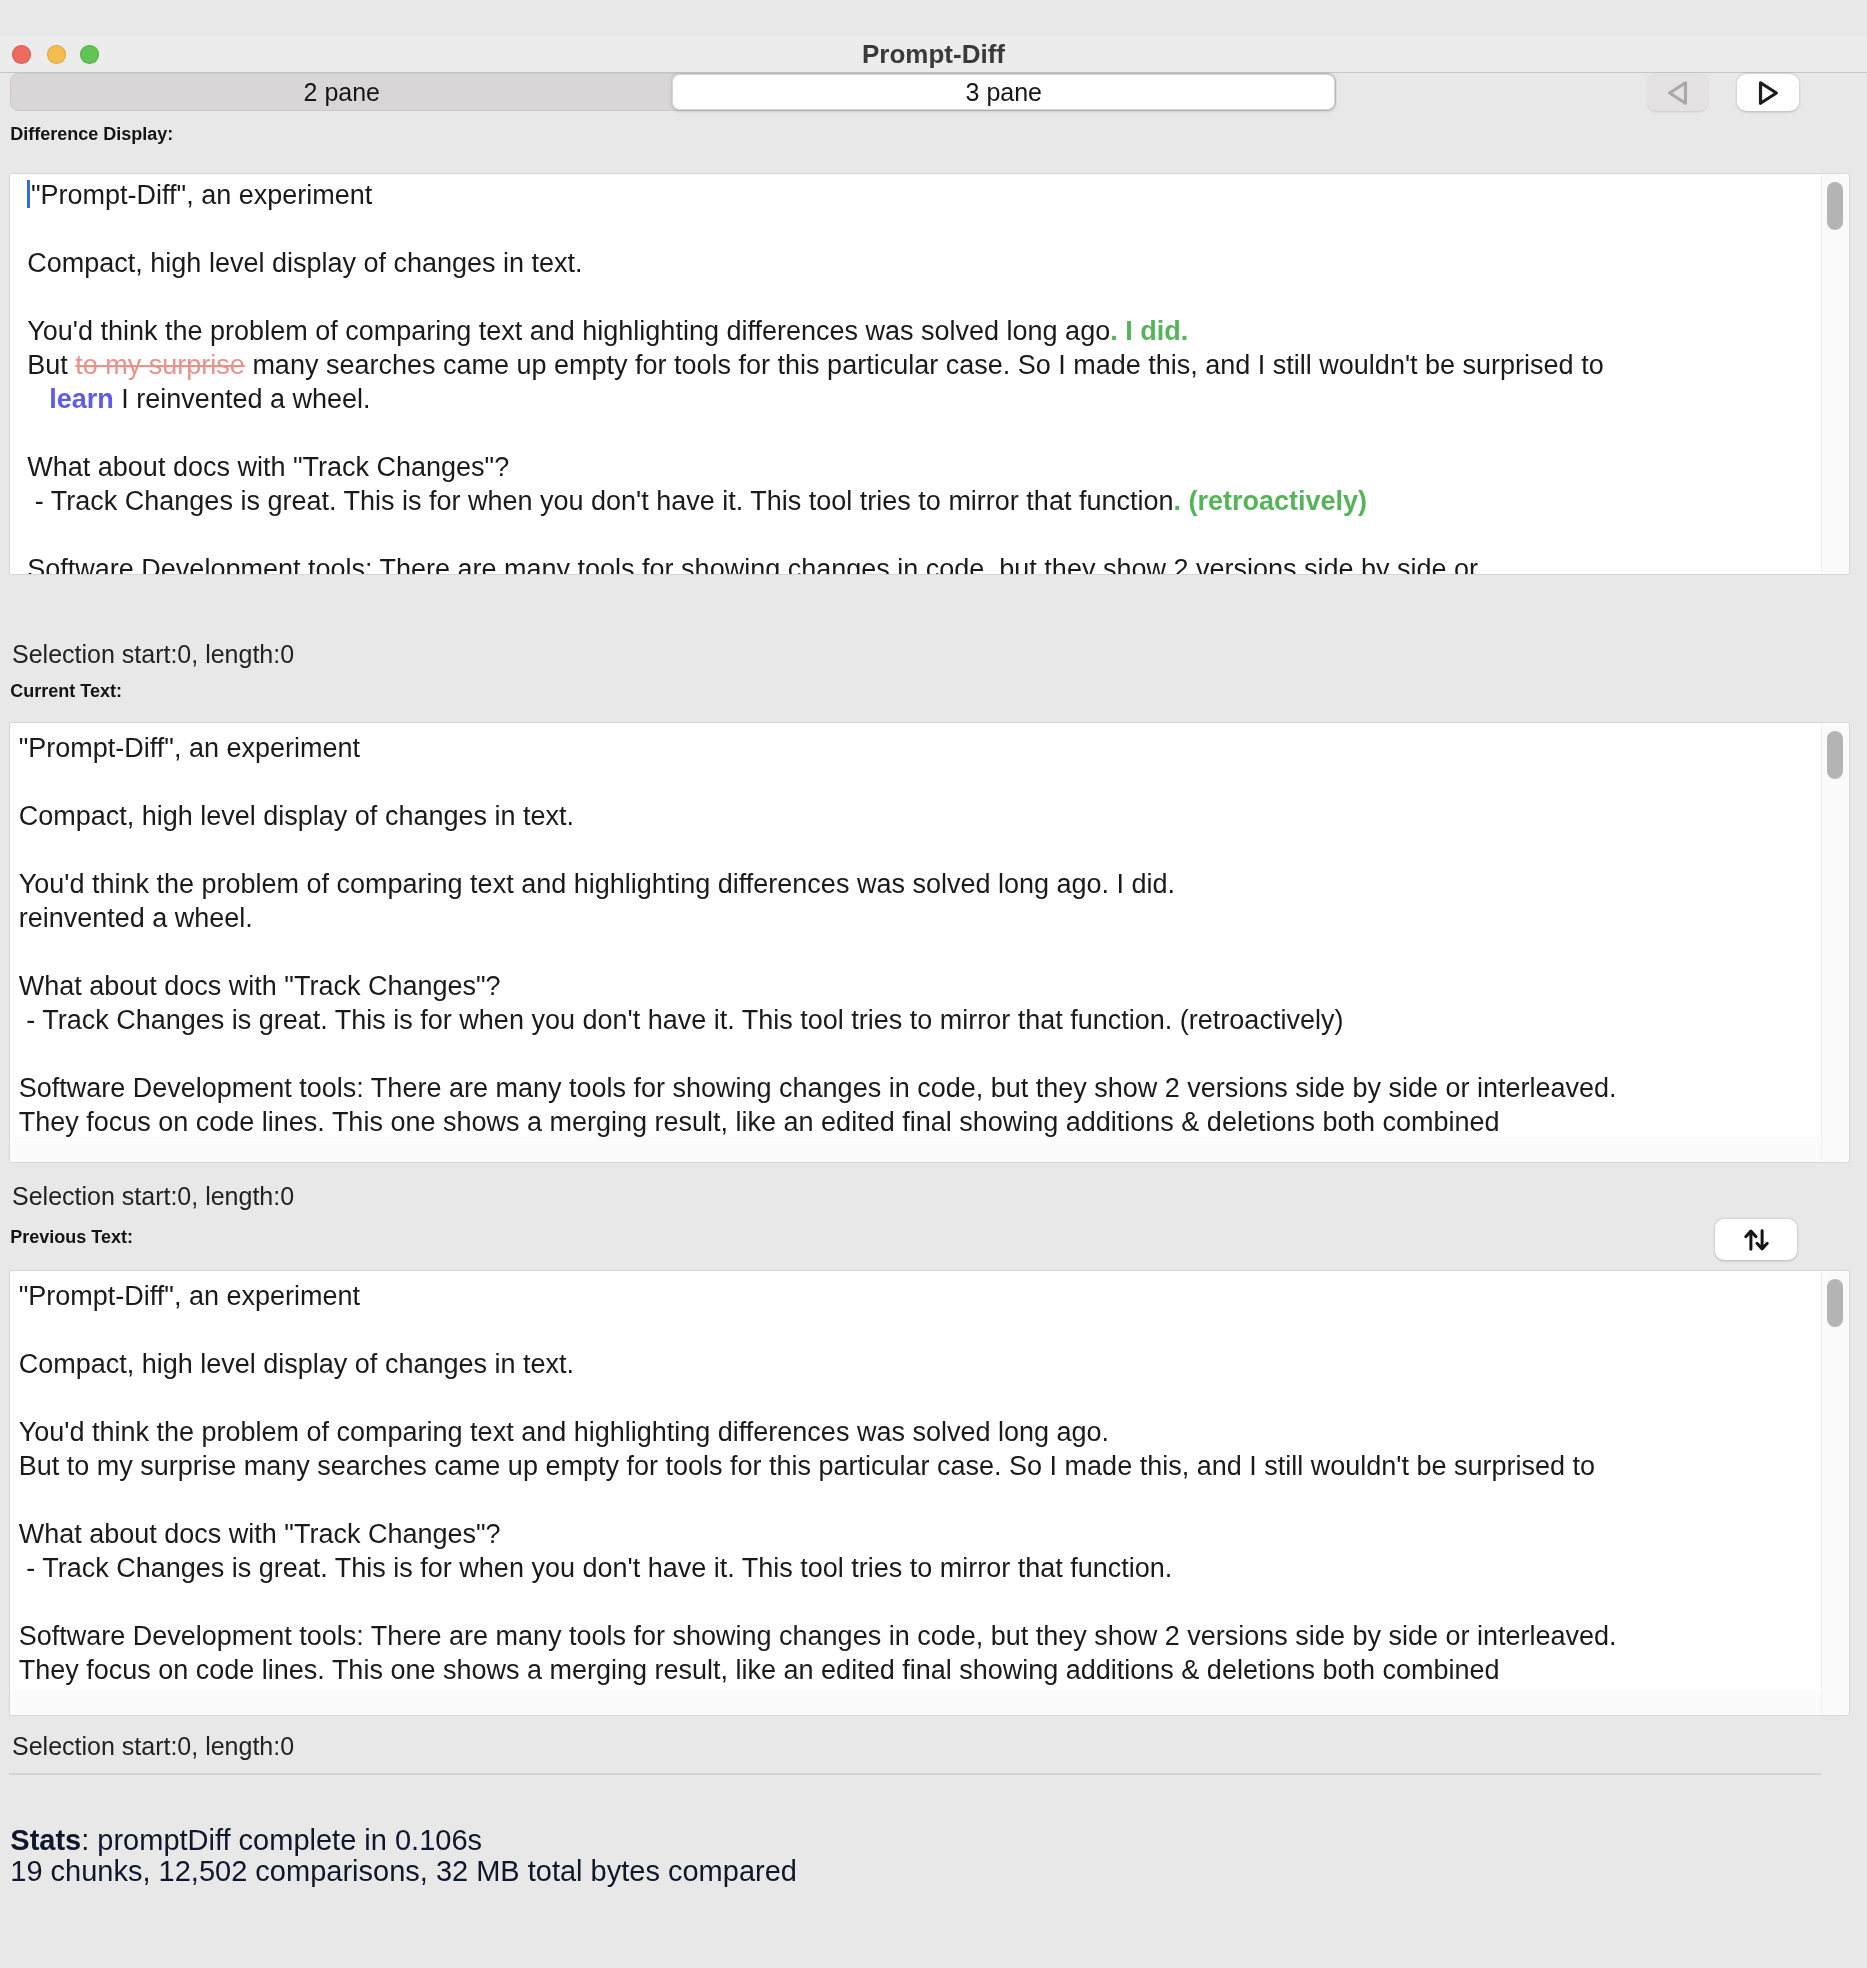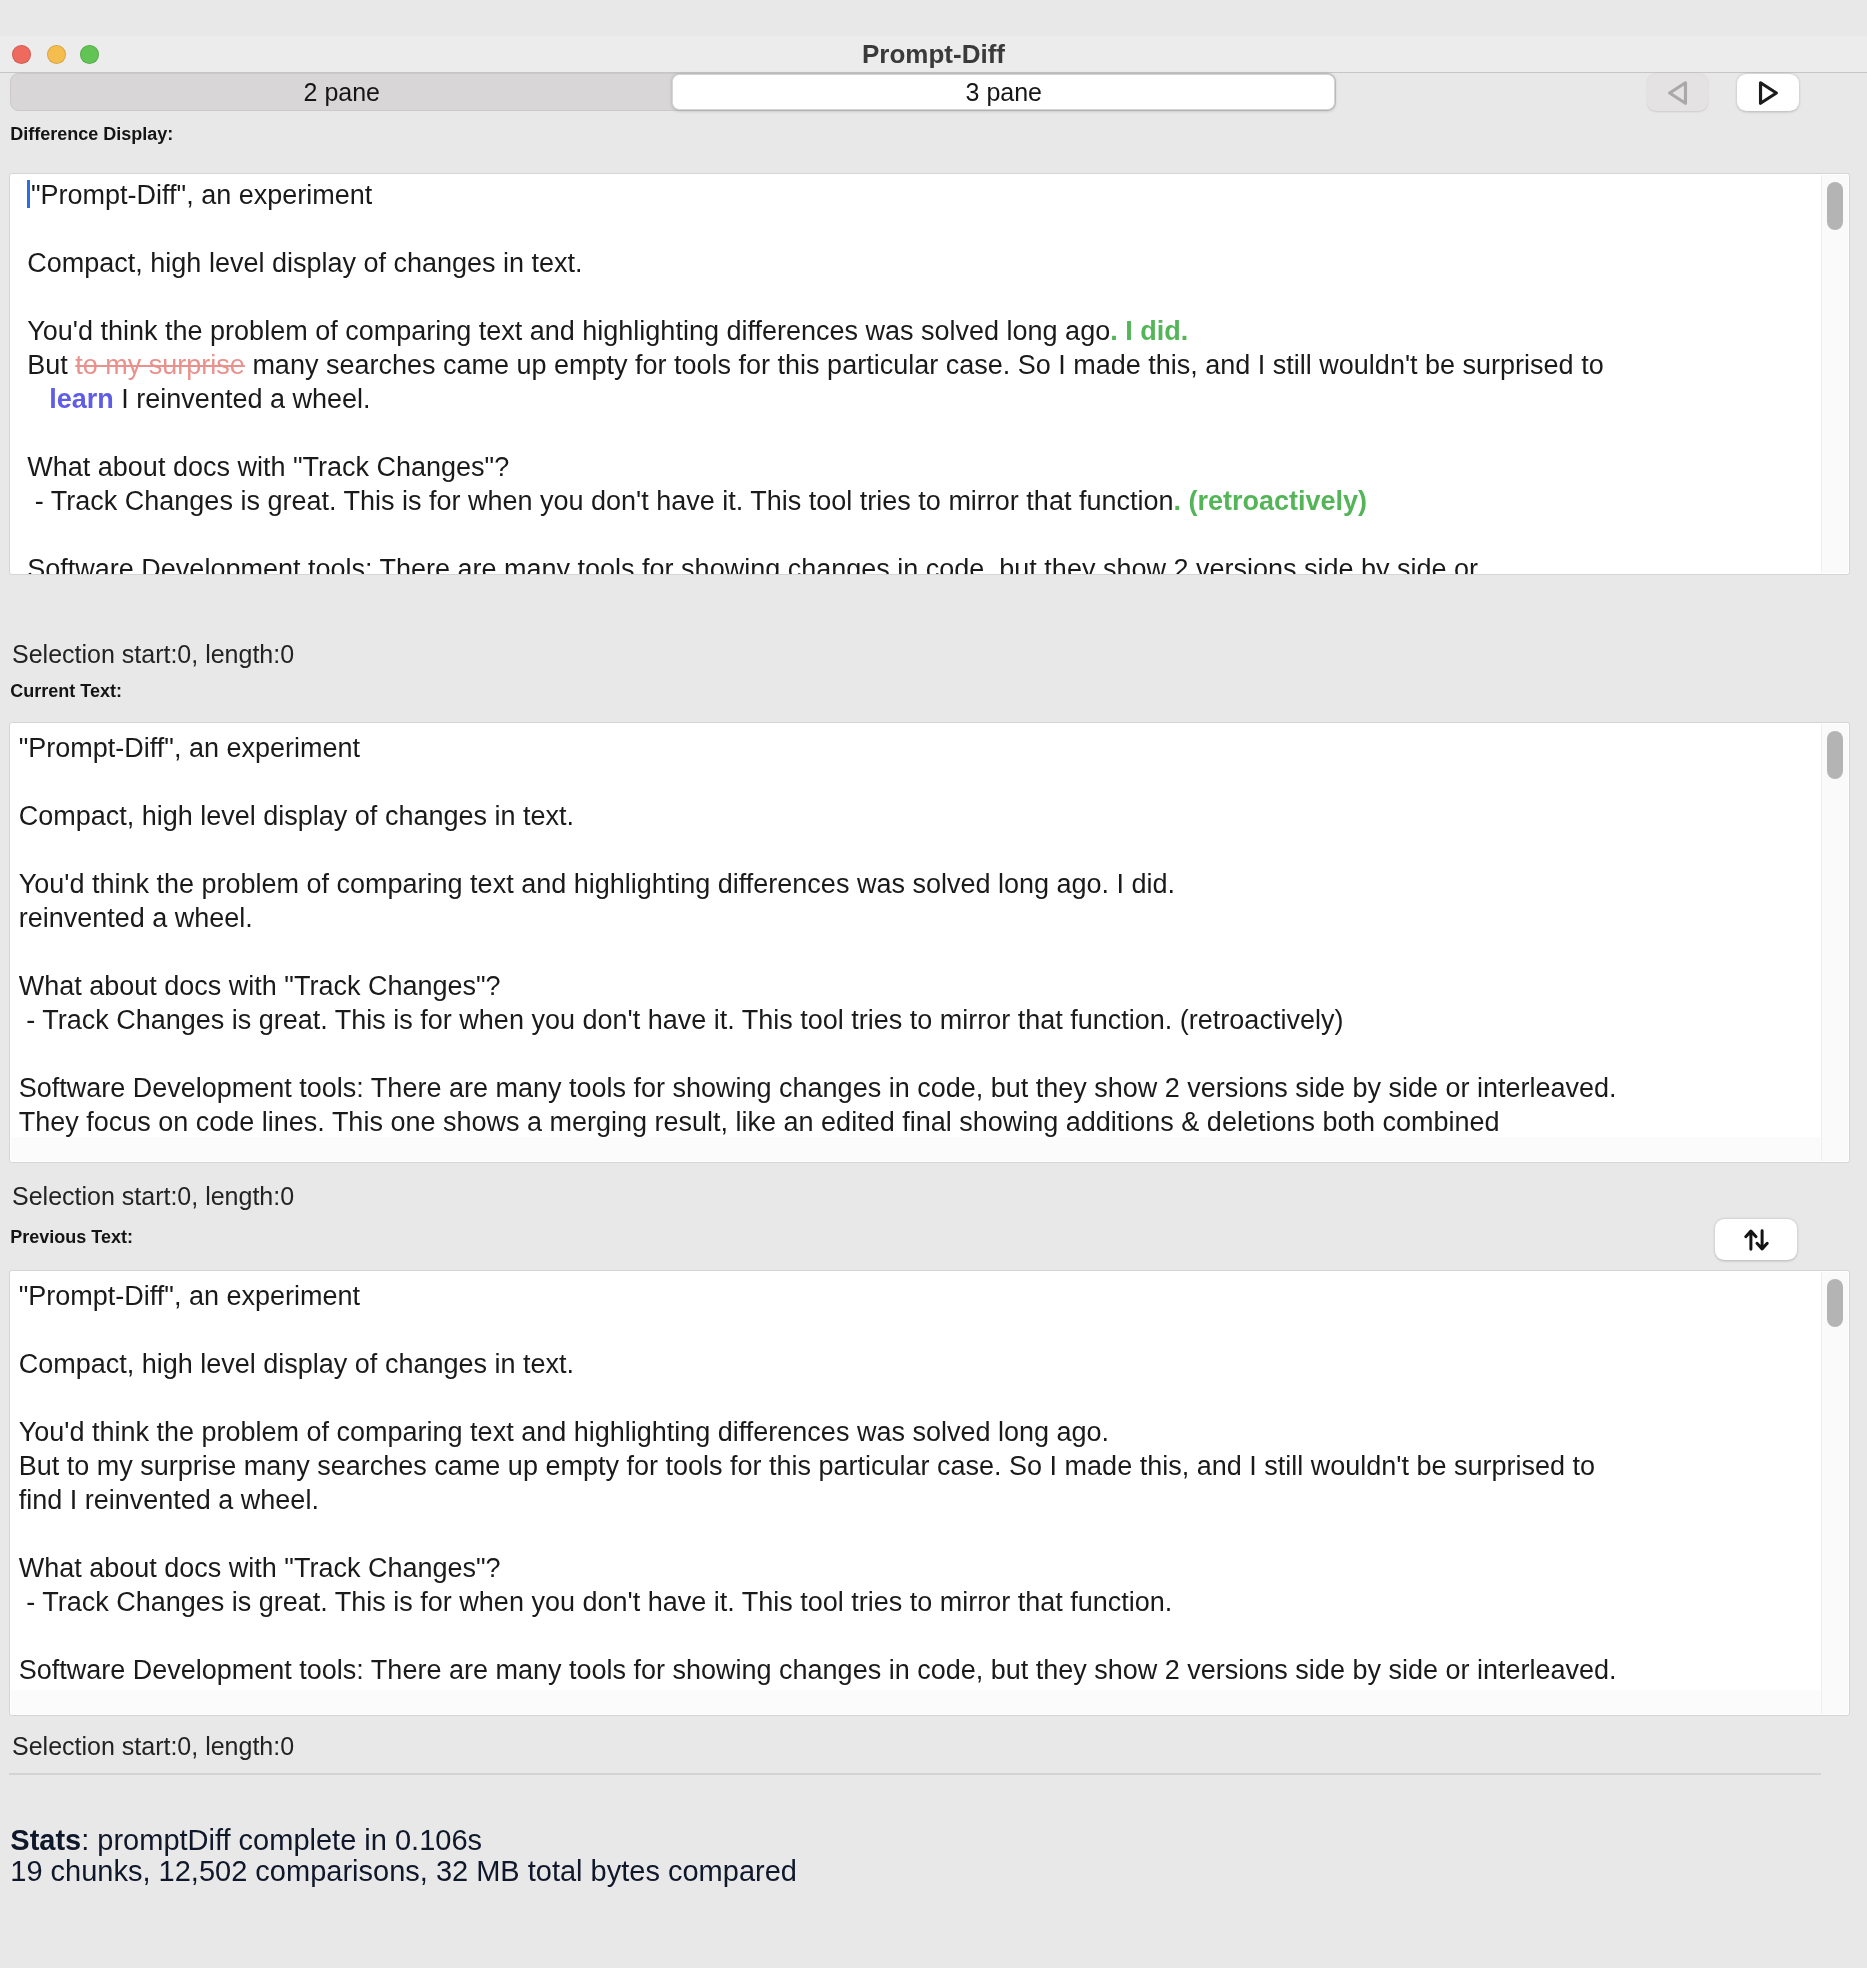--- a/index.html
+++ b/index.html
@@ -196,21 +196,20 @@
     </svg>
   </button>
   <div class="pane prev" id="prevPane">
     <div class="content">
         <div class="tline"><span class="seg-normal">"Prompt-Diff", an experiment</span></div>
         <div class="tline"><span class="seg-normal"></span></div>
         <div class="tline"><span class="seg-normal">Compact, high level display of changes in text.</span></div>
         <div class="tline"><span class="seg-normal"></span></div>
         <div class="tline"><span class="seg-normal">You'd think the problem of comparing text and highlighting differences was solved long ago.</span></div>
         <div class="tline"><span class="seg-normal">But to my surprise many searches came up empty for tools for this particular case. So I made this, and I still wouldn't be surprised to</span></div>
-        <div class="tline"><span class="seg-normal">find I reinvented a wheel.</span></div>
         <div class="tline"><span class="seg-normal"></span></div>
         <div class="tline"><span class="seg-normal">What about docs with "Track Changes"?</span></div>
         <div class="tline"><span class="seg-normal"> - Track Changes is great. This is for when you don't have it. This tool tries to mirror that function.</span></div>
         <div class="tline"><span class="seg-normal"></span></div>
         <div class="tline"><span class="seg-normal">Software Development tools: There are many tools for showing changes in code, but they show 2 versions side by side or interleaved.</span></div>
         <div class="tline"><span class="seg-normal">They focus on code lines. This one shows a merging result, like an edited final showing additions &amp; deletions both combined</span></div>
       </div>
     <div class="hstrip"></div>
     <div class="scrolltrack">
       <div class="scrollthumb"></div>

